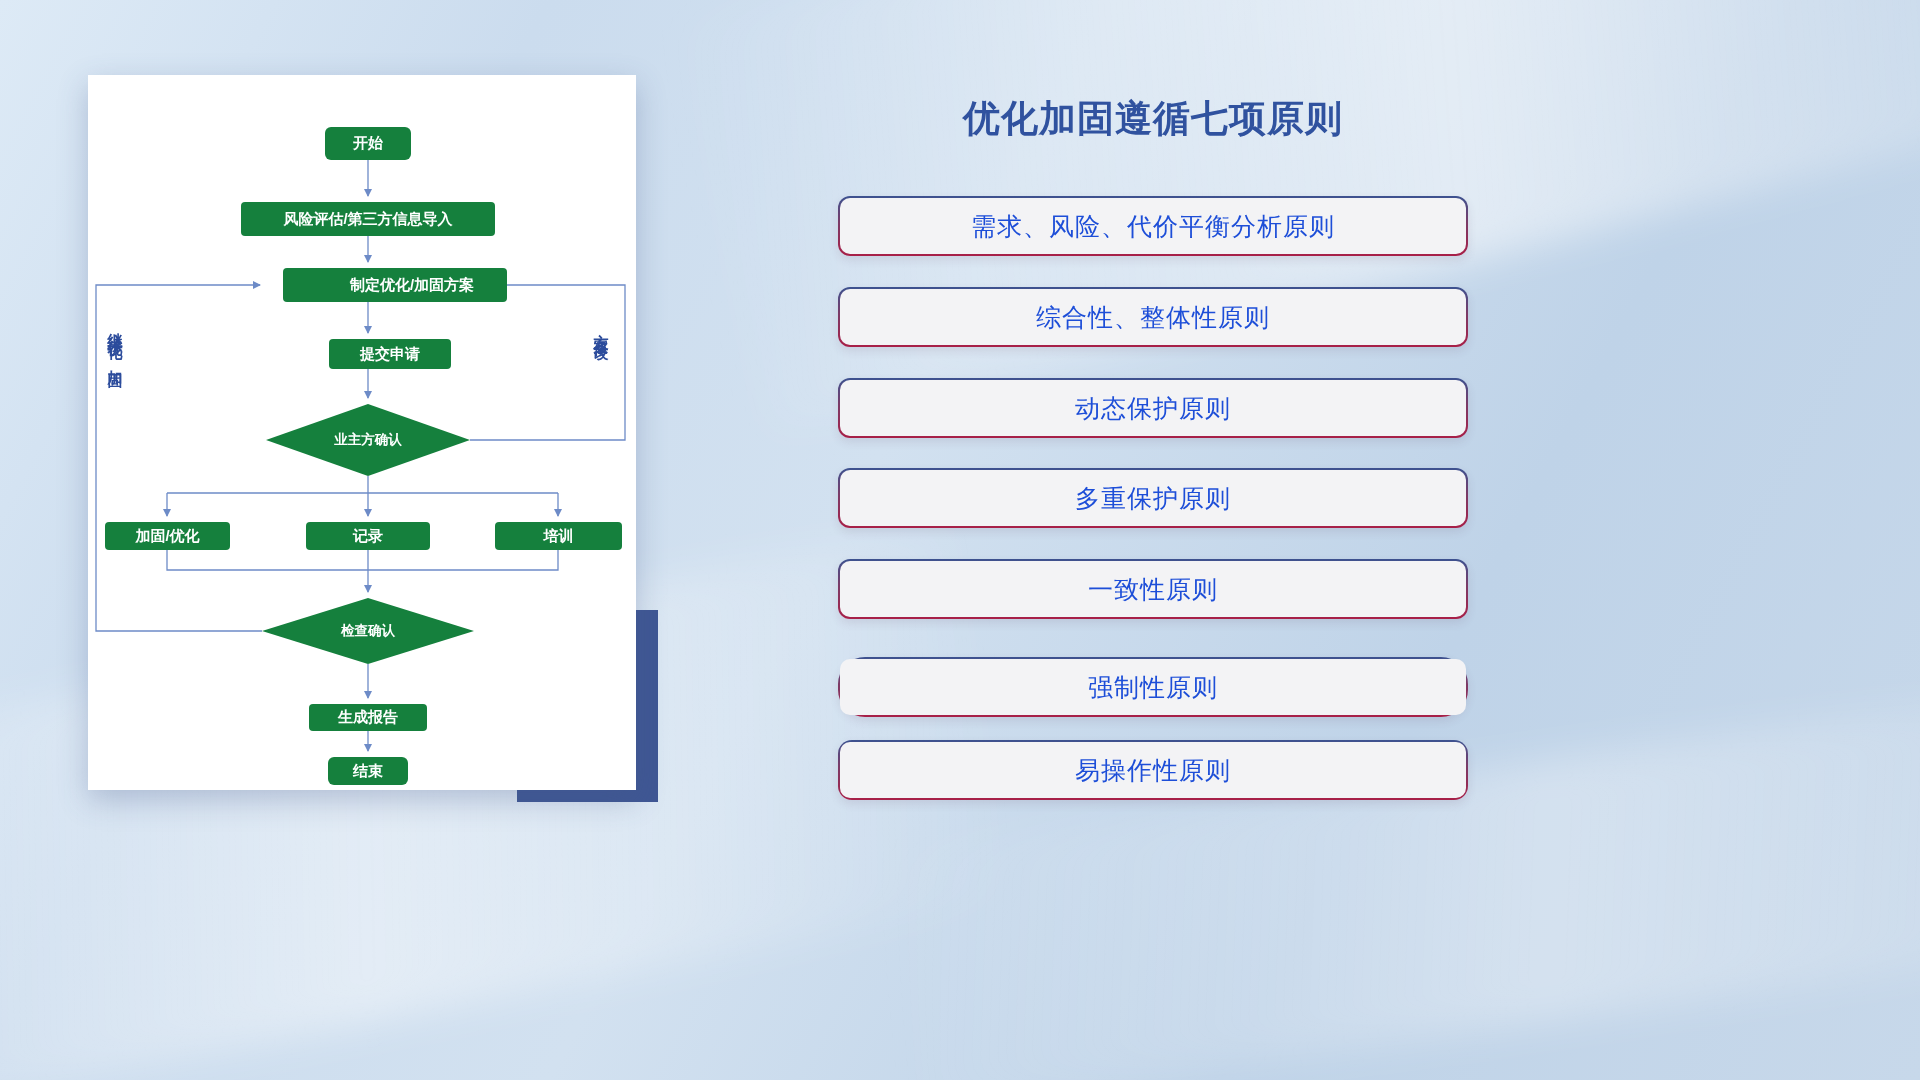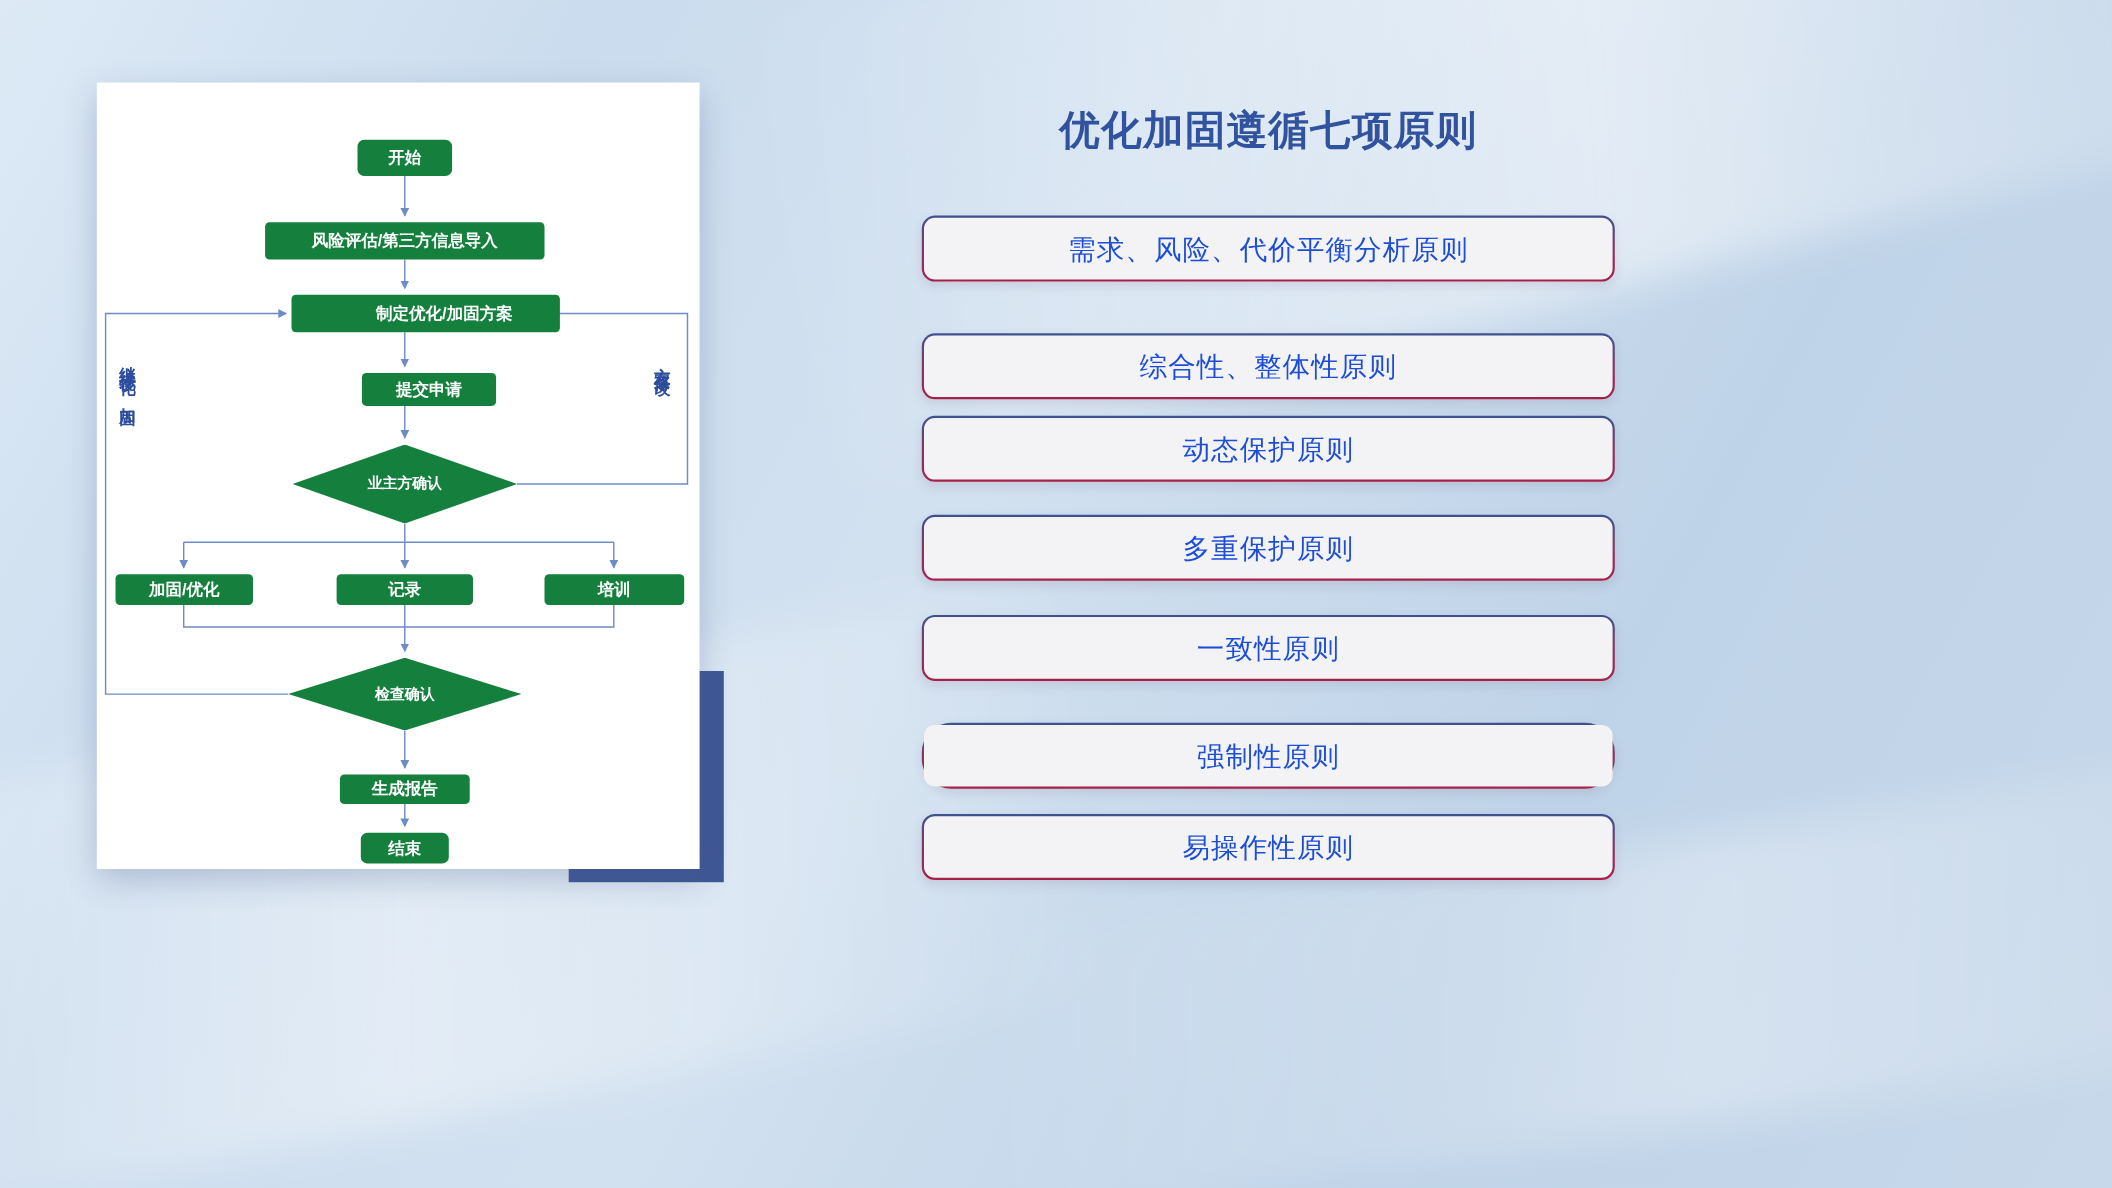--- a/index.html
+++ b/index.html
@@ -26,21 +26,21 @@
   }
   .connectors { position:absolute; left:0; top:0; }
 
   .fnode {
     position:absolute; background:#15803d; color:#ffffff;
     display:flex; align-items:center; justify-content:center;
     font-weight:bold; font-size:15px; white-space:nowrap; border-radius:4px;
   }
   #n-start     { left:237px; top:52px;  width:86px;  height:33px; border-radius:6px; }
   #n-risk      { left:153px; top:127px; width:254px; height:34px; }
-  #n-plan      { left:177px; top:193px; width:244px; height:34px;padding-left:34px; }
+  #n-plan      { left:195px; top:193px; width:224px; height:34px;padding-left:34px; }
   #n-submit    { left:219px; top:264px; width:122px; height:30px;margin-left:22px; }
   #n-d1        { left:178px; top:329px; width:204px; height:72px; border-radius:0;
                  clip-path:polygon(50% 0,100% 50%,50% 100%,0 50%); font-size:13.5px; }
   #n-reinforce { left:17px;  top:447px; width:125px; height:28px; }
   #n-record    { left:218px; top:447px; width:124px; height:28px; }
   #n-training  { left:407px; top:447px; width:127px; height:28px; }
   #n-d2        { left:174px; top:523px; width:212px; height:66px; border-radius:0;
                  clip-path:polygon(50% 0,100% 50%,50% 100%,0 50%); font-size:13.5px; }
   #n-report    { left:221px; top:629px; width:118px; height:27px; }
   #n-end       { left:240px; top:682px; width:80px;  height:28px; border-radius:6px; }
@@ -61,22 +61,22 @@
   .principle {
     position:absolute; left:0; width:630px; height:60px; border-radius:12px; padding:2px;
     background:linear-gradient(180deg,#3c5290 0%,#7c3a66 45%,#a81f47 100%);
     box-shadow:0 4px 10px rgba(90,60,90,.12);
   }
   .p-inner {
     width:100%; height:100%; border-radius:10px; background:#f3f3f5;
     display:flex; align-items:center; justify-content:center;
     font-size:25px; font-weight:500; color:#1d4ed8; letter-spacing:1px;
   }
-  .pt0 { top:196px; } .pt1 { top:303px; } .pt2 { top:378px; } .pt3 { top:468px; }
-  .pt4 { top:559px; } .pt5 { top:657px;border-radius:27px; } .pt6 { top:740px; }
+  .pt0 { top:196px; } .pt1 { top:287px; } .pt2 { top:378px; } .pt3 { top:468px; }
+  .pt4 { top:559px; } .pt5 { top:657px;border-radius:27px; } .pt6 { top:740px;border-radius:14px; }
 </style>
 </head>
 <body>
 
 <div class="stage">
   <div class="streak s1"></div>
   <div class="streak s2"></div>
   <div class="streak s3"></div>
 
   <div class="accent-block"></div>

